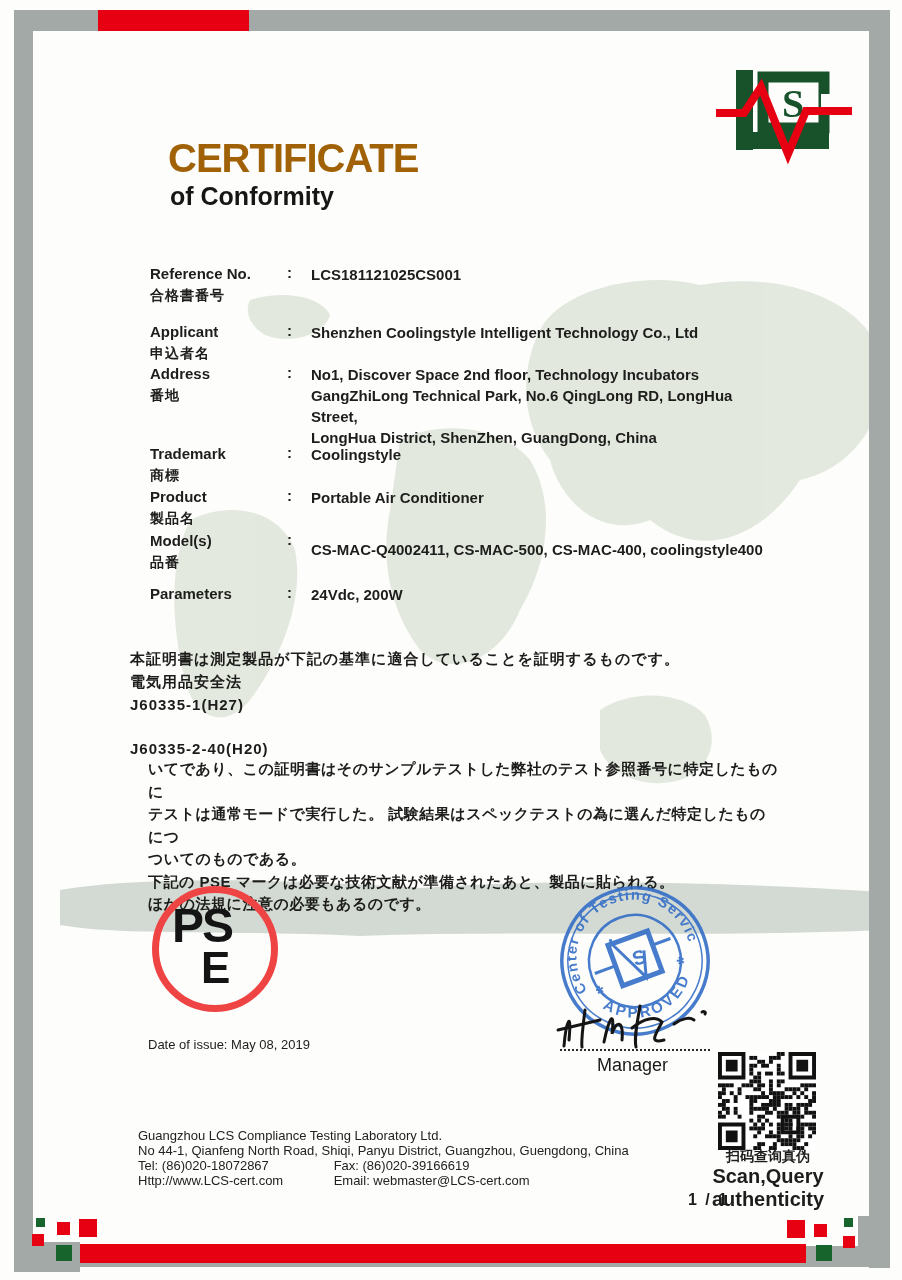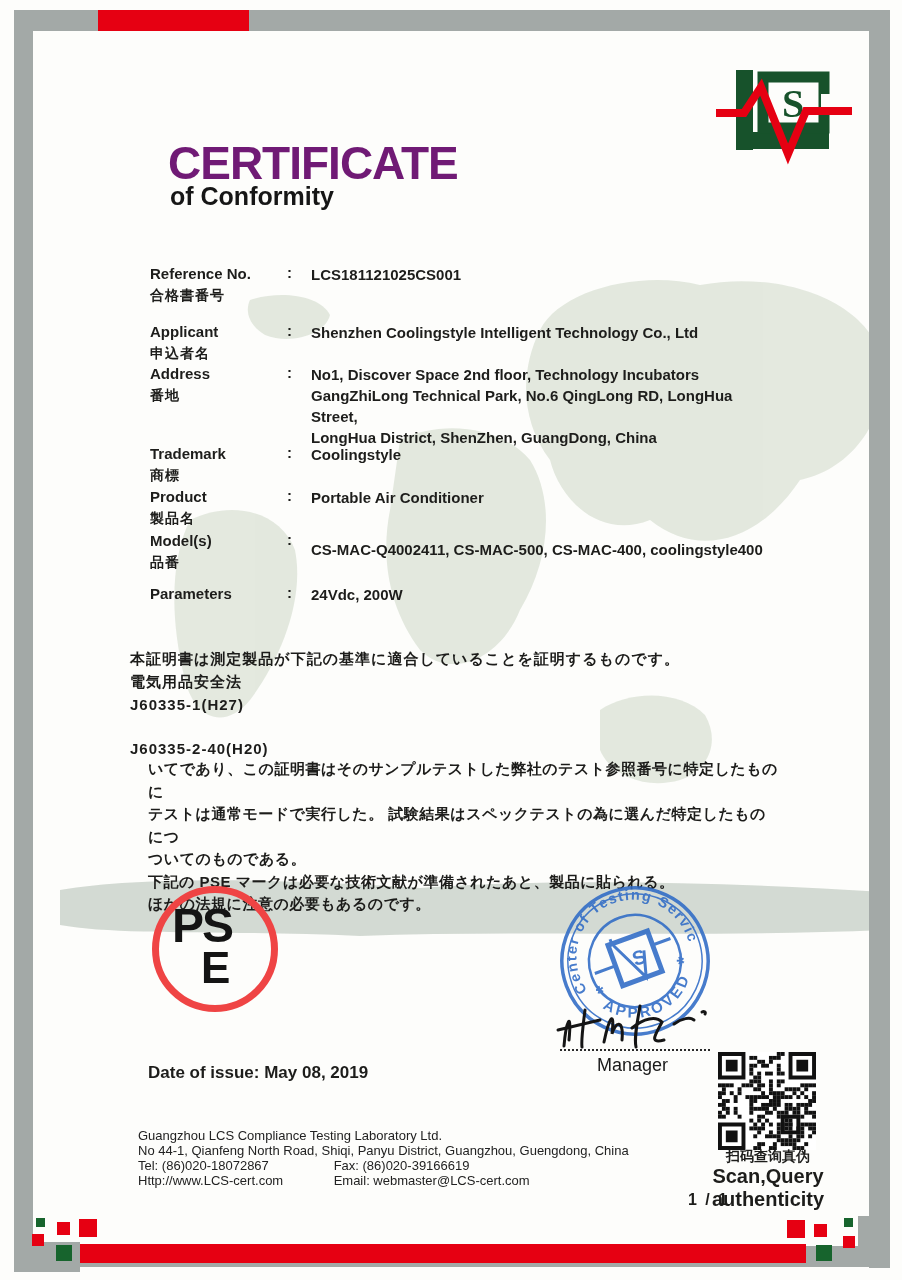--- a/index.html
+++ b/index.html
@@ -19,21 +19,21 @@
   .bar-bottom{left:14px;top:1246px;width:876px;height:21px;}
   .blk-bl{left:14px;top:1242px;width:66px;height:30px;}
   .blk-br{left:858px;top:1216px;width:32px;height:34px;}
   .red-top{position:absolute;left:98px;top:10px;width:151px;height:21px;background:#e60012;}
   .red-bottom{position:absolute;left:80px;top:1244px;width:726px;height:19px;background:#e60012;}
   .sq{position:absolute;}
   .sq.red{background:#e60012;}
   .sq.green{background:#17642d;}
 
   
-  .title{left:168px;top:136px;font-size:46px;font-weight:bold;letter-spacing:-1px;color:#701a75;}
+  .title{left:168px;top:136px;font-size:40px;font-weight:bold;letter-spacing:-1px;color:#a16207;}
   .subtitle{left:170px;top:182px;font-size:25px;font-weight:bold;color:#161616;}
 
   
   .field-row{position:absolute;left:150px;display:flex;width:620px;}
   .f-label{width:137px;flex:0 0 137px;}
   .f-en{font-weight:bold;font-size:15px;line-height:19px;}
   .f-jp{font-size:14px;font-weight:bold;line-height:19px;margin-top:3px;letter-spacing:1px;}
   .f-colon{width:24px;flex:0 0 24px;font-weight:bold;font-size:15px;}
   .f-value{font-weight:bold;font-size:15px;line-height:21px;width:455px;}
 
@@ -41,21 +41,21 @@
   .jp-line{position:absolute;left:130px;font-size:15px;font-weight:bold;letter-spacing:1px;color:#1c1c1a;}
   .jp-para{position:absolute;left:148px;width:630px;font-size:15px;font-weight:bold;letter-spacing:0.5px;line-height:22.5px;color:#1c1c1a;}
 
   
   .pse{left:152px;top:886px;width:112px;height:112px;border:7px solid #ef4444;border-radius:50%;}
   .pse span{position:absolute;font-weight:bold;color:#141414;line-height:1;}
   .pse-ps{left:13px;top:9px;font-size:48px;letter-spacing:-2px;}
   .pse-e{left:42px;top:53px;font-size:44px;}
 
   
-  .date-issue{left:148px;top:1037px;font-size:17px;font-weight:bold;margin-top:26px;}
+  .date-issue{left:148px;top:1037px;font-size:13px;font-weight:normal;}
   .stamp{left:556px;top:882px;transform:rotate(-20deg);opacity:0.88;}
   .sig{left:552px;top:1000px;}
   .sig-line{left:560px;top:1049px;width:150px;border-top:2px dotted #2a2a2a;}
   .manager{left:597px;top:1055px;font-size:18px;color:#1a1a1a;}
 
   
   .qr{left:718px;top:1052px;}
   .qr-zh{left:688px;top:1148px;width:160px;text-align:center;font-size:14px;font-weight:bold;}
   .qr-en{left:672px;top:1165px;width:192px;text-align:center;font-size:20px;font-weight:bold;}
   .qr-page{left:688px;top:1191px;width:160px;font-size:16px;font-weight:bold;letter-spacing:2px;}

